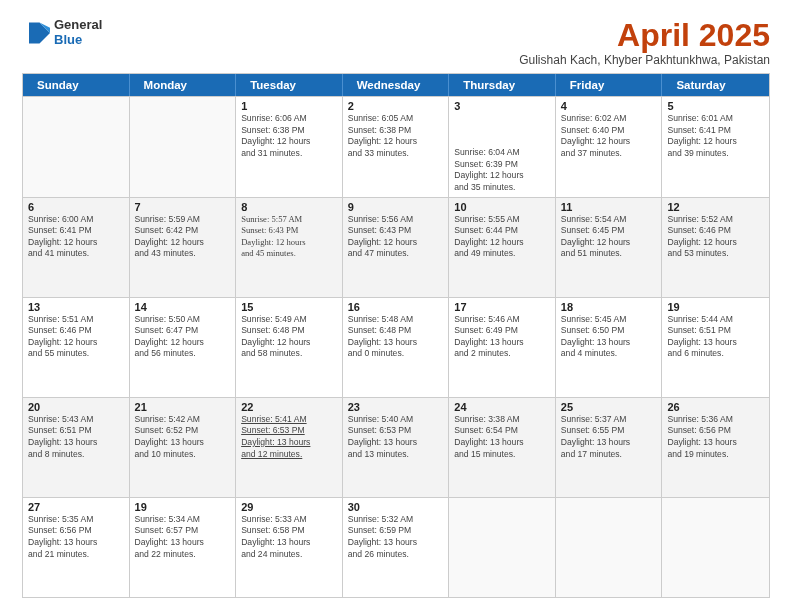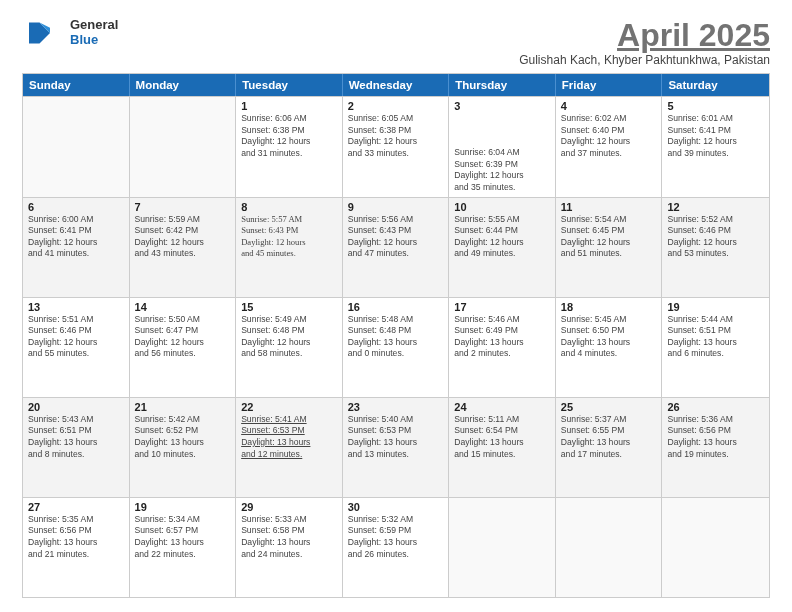--- a/index.html
+++ b/index.html
@@ -19,21 +19,21 @@
     }
     .header {
       display: flex;
       align-items: flex-start;
       justify-content: space-between;
       margin-bottom: 6px;
     }
     .logo {
       display: flex;
       align-items: center;
-      gap: 16px;
+      gap: 0px;
     }
     .logo-text {
       display: flex;
       flex-direction: column;
       font-size: 13px;
       font-weight: bold;
       line-height: 1.15;
     }
     .logo-general { color: #333; }
     .logo-blue { color: #1a6bb5; }
@@ -41,23 +41,22 @@
       width: 28px;
       height: 28px;
       margin-right: 4px;
     }
     .title-block {
       text-align: right;
     }
     .month-title {
       font-size: 32px;
       font-weight: bold;
-      color: #737373;
+      color: #c2410c;
       line-height: 1.1;
-      text-decoration: underline;
     }
     .subtitle {
       font-size: 12px;
       color: #444;
     }
     .calendar {
       flex: 1;
       display: flex;
       flex-direction: column;
       border: 1px solid #ccc;
@@ -67,20 +66,21 @@
       grid-template-columns: repeat(7, 1fr);
       background: #1a6bb5;
     }
     .cal-header-cell {
       color: #fff;
       font-size: 11.5px;
       font-weight: bold;
       padding: 5px 6px;
       border-right: 1px solid #4a8fd0;
       text-align: left;
+      margin-left: 8px;
     }
     .cal-header-cell:last-child { border-right: none; }
     .cal-body {
       flex: 1;
       display: flex;
       flex-direction: column;
     }
     .cal-row {
       display: grid;
       grid-template-columns: repeat(7, 1fr);
@@ -311,21 +311,21 @@
           </div>
           <div class="cal-cell">
             <div class="cell-date">23</div>
             <div class="cell-info" style="white-space: pre-line;">Sunrise: 5:40 AM
 Sunset: 6:53 PM
 Daylight: 13 hours
 and 13 minutes.</div>
           </div>
           <div class="cal-cell">
             <div class="cell-date">24</div>
-            <div class="cell-info" style="white-space: pre-line;">Sunrise: 5:11 AM
+            <div class="cell-info" style="white-space: pre-line;">Sunrise: 3:38 AM
 Sunset: 6:54 PM
 Daylight: 13 hours
 and 15 minutes.</div>
           </div>
           <div class="cal-cell">
             <div class="cell-date">25</div>
             <div class="cell-info" style="white-space: pre-line;">Sunrise: 5:37 AM
 Sunset: 6:55 PM
 Daylight: 13 hours
 and 17 minutes.</div>

